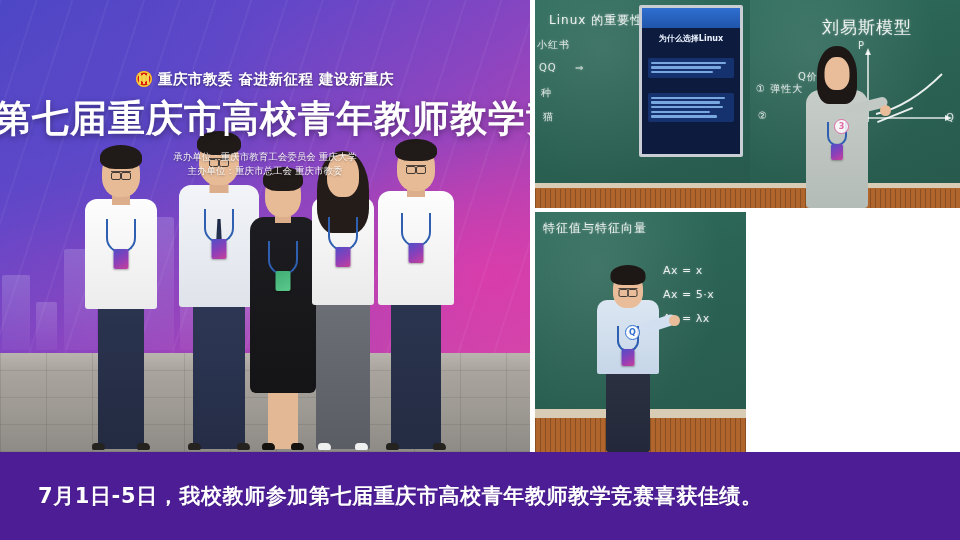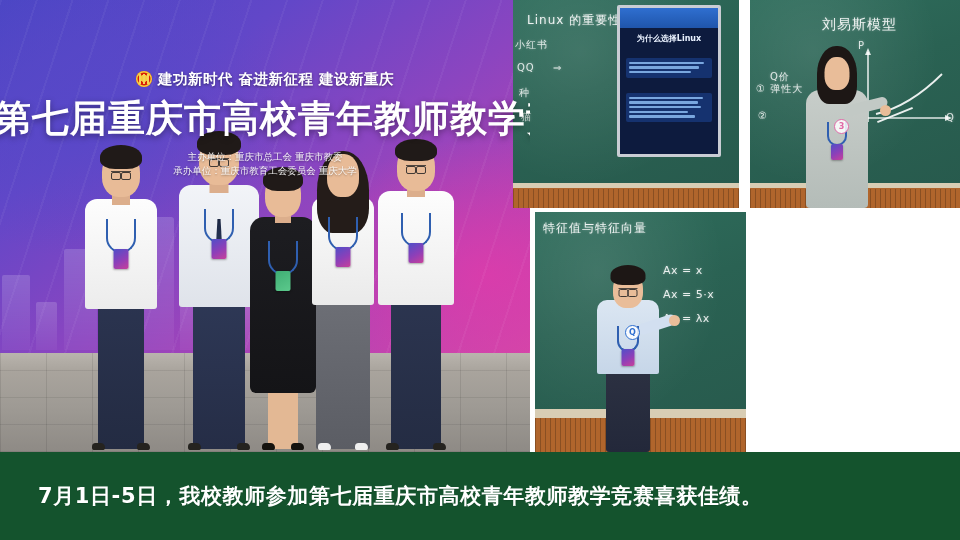--- a/index.html
+++ b/index.html
@@ -117,21 +117,21 @@
      background:rgba(255,255,255,.85); }
   .t-lanyard { position:absolute; left:50%; transform:translateX(-50%);
      border:2px solid #2f5fb0; border-top:none; border-radius:0 0 14px 14px; }
 
   
   #caption-bar { position:absolute; left:0; bottom:0; width:960px; height:88px; display:flex; }
   #brand-block { width:185px; height:100%; background:#1f2b9c; display:flex;
      align-items:center; justify-content:center; }
   #brand-text { color:#ffffff; font-size:33px; font-weight:bold; letter-spacing:2px;
      text-shadow:1px 1px 0 rgba(0,0,0,.25); }
-  #caption-block { flex:1; height:100%; background:#14532d; display:flex; align-items:center; }
+  #caption-block { flex:1; height:100%; background:#4c1d95; display:flex; align-items:center; }
   #caption-text { color:#ffffff; font-size:21px; font-weight:bold; letter-spacing:.6px;
      margin-left:38px; text-shadow:0 1px 1px rgba(0,0,0,.12); }
 </style>
 </head>
 <body>
 
 <div id="stage">
 
   <div id="collage">
 
@@ -146,26 +146,26 @@
         <div class="tower" style="left:35%; width:8%;  height:38%;"></div>
         <div class="tower" style="left:45%; width:13%; height:82%; border-radius:3px 3px 0 0;"></div>
         <div class="tower" style="left:60%; width:7%;  height:42%;"></div>
         <div class="tower" style="left:69%; width:10%; height:55%;"></div>
         <div class="tower" style="left:81%; width:6%;  height:28%;"></div>
       </div>
 
       <div class="ground"></div>
 
       <div class="banner-slogan">
-        <span class="emblem"></span><span>建功新时代  奋进新征程  建设新重庆</span>
+        <span class="emblem"></span><span>重庆市教委  奋进新征程  建设新重庆</span>
       </div>
       <div class="banner-title">第七届重庆市高校青年教师教学竞赛</div>
       <div class="banner-org">
+        <div>承办单位：重庆市教育工会委员会  重庆大学</div>
         <div>主办单位：重庆市总工会  重庆市教委</div>
-        <div>承办单位：重庆市教育工会委员会  重庆大学</div>
       </div>
 
       <div class="person" style="left:78px; width:86px; height:300px;">
         <div class="legs" style="bottom:0; width:46px; height:150px; background:linear-gradient(180deg,#2b3450,#232b42);"></div>
         <div class="shoe" style="left:14px;"></div>
           <div class="shoe" style="right:14px;"></div>
         <div class="torso" style="bottom:140px; width:72px; height:110px; background:linear-gradient(180deg,#fdfdfd,#ececec);"></div>
         <div class="neck" style="bottom:244px; width:18px; height:14px;"></div>
         <div class="head" style="bottom:252px; width:38px; height:46px;"></div>
         <div class="hair" style="bottom:280px; width:42px; height:24px;"></div>
@@ -220,21 +220,21 @@
         <div class="torso" style="bottom:144px; width:76px; height:114px; background:linear-gradient(180deg,#fdfdfd,#ededed);"></div>
         <div class="neck" style="bottom:252px; width:18px; height:14px;"></div>
         <div class="head" style="bottom:258px; width:38px; height:46px;"></div>
         <div class="hair" style="bottom:288px; width:42px; height:22px;"></div>
         <div class="glasses" style="bottom:278px;"></div>
         <div class="lanyard" style="bottom:202px;"></div>
         <div class="badge-card badge-purple" style="bottom:186px;"></div>
       </div>
     </div>
 
-    <div class="photo" id="photo-linux" style="left:513px; top:0; width:226px; height:208px;">
+    <div class="photo" id="photo-linux" style="left:535px; top:0; width:226px; height:208px;">
       <div class="board"></div>
       <div class="board-rail"></div>
 
       <div class="chalk" style="left:14px; top:12px; font-size:12px;">Linux 的重要性</div>
       <div class="chalk chalk-sm" style="left:2px; top:38px;">小红书</div>
       <div class="chalk chalk-sm" style="left:4px; top:62px;">QQ</div>
       <div class="chalk chalk-sm" style="left:6px; top:86px;">种</div>
       <div class="chalk chalk-sm" style="left:8px; top:110px;">猫</div>
       <div class="chalk chalk-sm" style="left:40px; top:62px;">⇒</div>
 
@@ -254,23 +254,23 @@
           <div class="bullet-line" style="width:82%"></div>
         </div>
       </div>
 
     </div>
 
     <div class="photo" id="photo-lewis" style="left:750px; top:0; width:210px; height:208px;">
       <div class="board"></div>
       <div class="board-rail"></div>
 
-      <div class="chalk" style="left:72px; top:16px; font-size:14px;">刘易斯模型</div>
+      <div class="chalk" style="left:72px; top:16px; font-size:17px;">刘易斯模型</div>
       <div class="chalk chalk-sm" style="left:6px; top:46px;margin-top:36px;">① 弹性大</div>
-      <div class="chalk chalk-sm" style="left:20px; top:70px;">Q价</div>
+      <div class="chalk chalk-sm" style="left:48px; top:70px;">Q价</div>
       <div class="chalk chalk-sm" style="left:8px; top:110px;">②</div>
 
       <svg style="position:absolute; left:104px; top:44px;" width="100" height="86" viewBox="0 0 100 86">
         <line x1="14" y1="78" x2="14" y2="8" stroke="rgba(255,255,255,.85)" stroke-width="1.6"></line>
         <polygon points="14,4 11,11 17,11" fill="rgba(255,255,255,.85)"></polygon>
         <line x1="10" y1="74" x2="94" y2="74" stroke="rgba(255,255,255,.85)" stroke-width="1.6"></line>
         <polygon points="98,74 91,71 91,77" fill="rgba(255,255,255,.85)"></polygon>
         <path d="M22 70 Q56 62 88 30" stroke="rgba(255,255,255,.9)" stroke-width="1.8" fill="none"></path>
       </svg>
       <div class="chalk chalk-sm" style="left:108px; top:40px;">P</div>

